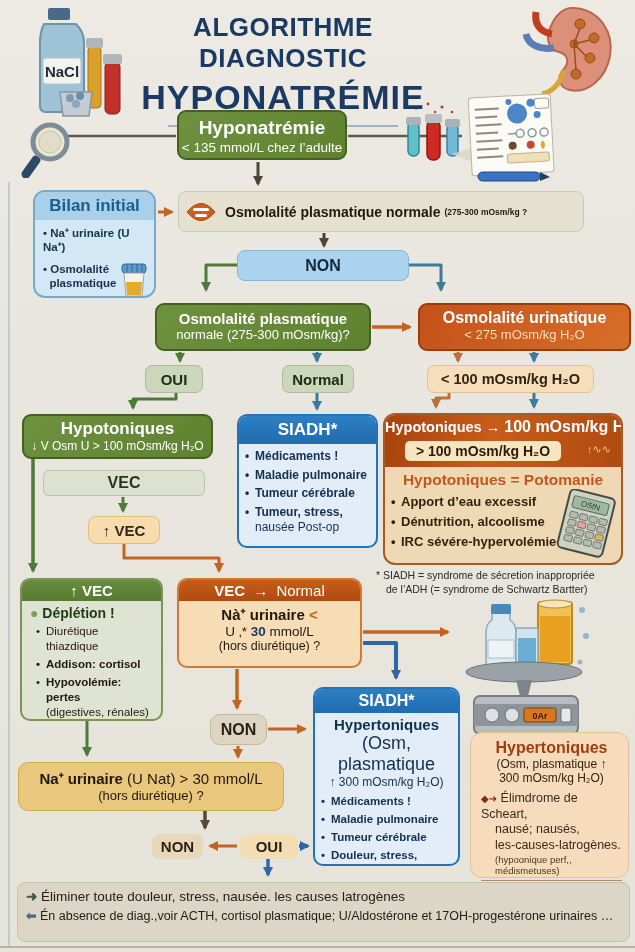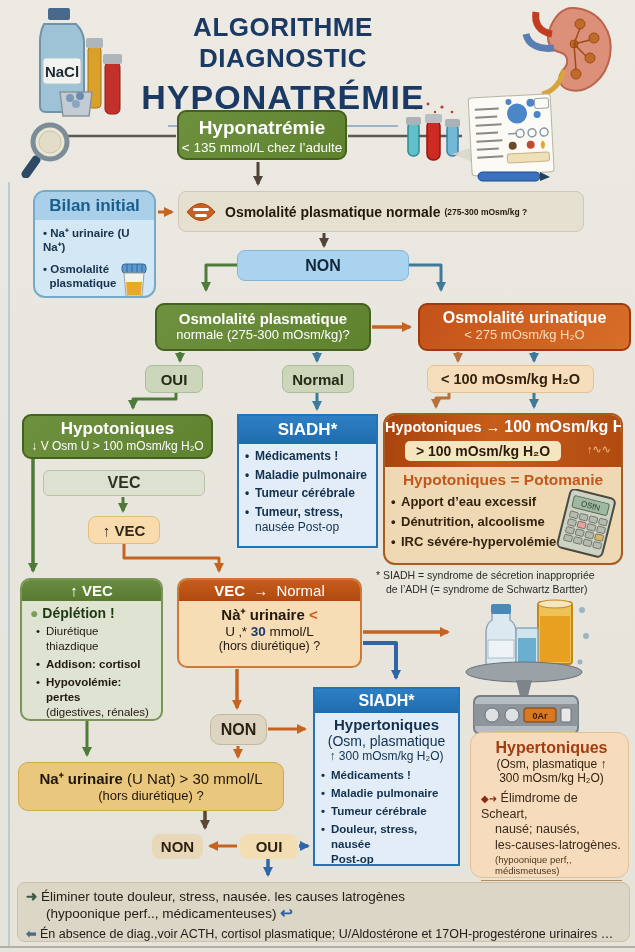--- a/index.html
+++ b/index.html
@@ -15,21 +15,21 @@
   .t1{font-size:26px;font-weight:bold;color:#1b3a63;letter-spacing:.5px;}
   .t2{font-size:34px;font-weight:bold;color:#1b3a63;letter-spacing:1px;margin-top:4px;}
   .t-underline{width:230px;height:2px;background:#9db3c6;margin:8px auto 0;}
   
   .box{position:absolute;box-sizing:border-box;border-radius:9px;}
   .green-box{background:linear-gradient(135deg,#6d913f,#5f822f);border:2px solid #44621e;color:#fff;text-align:center;}
   .pill{display:flex;align-items:center;justify-content:center;font-weight:bold;}
   .sage{background:#ccd6ba;border:1px solid #afbc9b;color:#222b15;border-radius:7px;}
   .peach{background:#f6debc;border:1px solid #e2c391;color:#33220e;border-radius:7px;}
   .lblue{background:#a9d3ee;border:1px solid #84b7d8;color:#13273a;border-radius:8px;}
-  .hdr-box{box-sizing:border-box;border-radius:0;overflow:hidden;position:absolute;}
+  .hdr-box{box-sizing:border-box;border-radius:10px;overflow:hidden;position:absolute;}
   .siadh{border:2px solid #2273b8;background:#e2edf7;}
   .siadh .hd{background:linear-gradient(180deg,#2e7fc4,#1f6cae);color:#fff;font-weight:bold;text-align:center;}
   ul.fl{margin:5px 0 0;padding:0 4px 0 16px;list-style:none;}
   ul.fl li{position:relative;line-height:1.3;margin-top:3px;}
   ul.fl li::before{content:"•";position:absolute;left:-10px;}
   .navy{color:#12304f;font-weight:bold;}
   .footnote{font-size:10.5px;color:#2a2a26;line-height:1.3;}
   .footer-box{background:#dbd6c5;border:1px solid #c7c1ad;border-radius:8px;color:#23201a;}
 </style>
 </head>
@@ -361,21 +361,21 @@
       <rect x="62" y="112" width="32" height="14" rx="2" fill="#d87820" stroke="#7a3c08"></rect>
       <text x="78" y="123" font-size="9" font-weight="bold" text-anchor="middle" fill="#3a1c04">0Ar</text>
       <rect x="99" y="112" width="10" height="14" rx="2" fill="#e8e8e6" stroke="#6a7278"></rect>
     </svg>
   </div>
 
   <div class="hdr-box siadh" style="left:313px;top:687px;width:147px;height:179px;z-index:2;">
     <div class="hd" style="font-size:16px;padding:3px 0;">SIADH*</div>
     <div style="text-align:center;color:#12304f;margin-top:3px;">
       <div style="font-size:15px;font-weight:bold;">Hypertoniques</div>
-      <div style="font-size:14px;">(Osm, plasmatique</div>
+      <div style="font-size:18px;">(Osm, plasmatique</div>
       <div style="font-size:12px;">↑ 300 mOsm/kg H₂O)</div>
     </div>
     <ul class="fl navy" style="font-size:11.5px;">
       <li>Médicaments !</li>
       <li>Maladie pulmonaire</li>
       <li>Tumeur cérébrale</li>
       <li><span>Douleur, stress, nausée</span><br><span>Post-op</span></li>
     </ul>
   </div>
 
@@ -398,23 +398,19 @@
   </div>
 
   <div class="box pill" style="left:152px;top:834px;width:51px;height:25px;background:#e8d7b9;border-radius:8px;font-size:15px;color:#2a1f10;z-index:2;">NON</div>
   <div class="box pill" style="left:240px;top:834px;width:58px;height:25px;background:#f3ddb2;border-radius:8px;font-size:15px;color:#2a1f10;z-index:2;">OUI</div>
 
   <div class="box footer-box" style="left:17px;top:882px;width:613px;height:60px;z-index:2;padding:5px 8px;box-sizing:border-box;">
     <div style="font-size:13.5px;">
       <span style="color:#3a5a46;font-weight:bold;">➜</span>
       <span>Éliminer toute douleur, stress, nausée. les causes latrogènes</span>
     </div>
-    <div style="font-size:13.5px;padding-left:20px;">
-      <span>(hypoonique perf.., médicamenteuses)</span>
-      <span style="color:#2a62a8;font-weight:bold;font-size:15px;">↩</span>
-    </div>
     <div style="font-size:12.5px;margin-top:4px;">
       <span style="color:#4a6a8a;font-weight:bold;">⬅</span>
       <span>Én absence de diag.,voir ACTH, cortisol plasmatique;  U/Aldostérone et 17OH-progestérone urinaires …</span>
     </div>
   </div>
 
 </div>
 
 </body></html>

